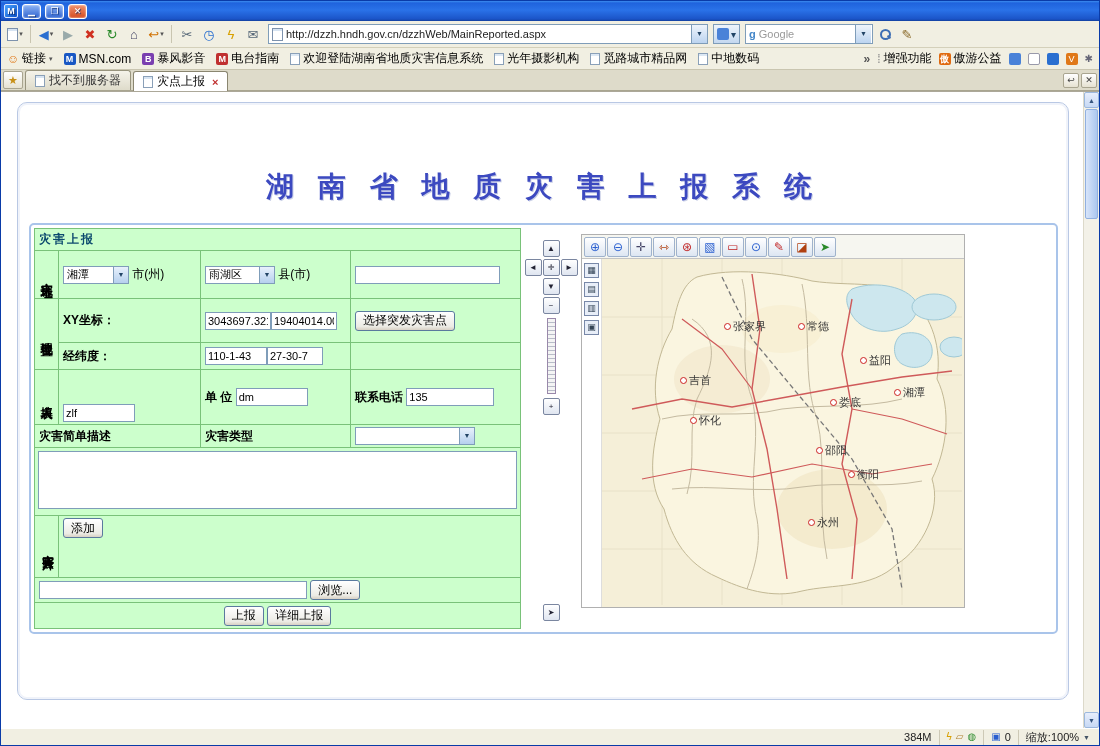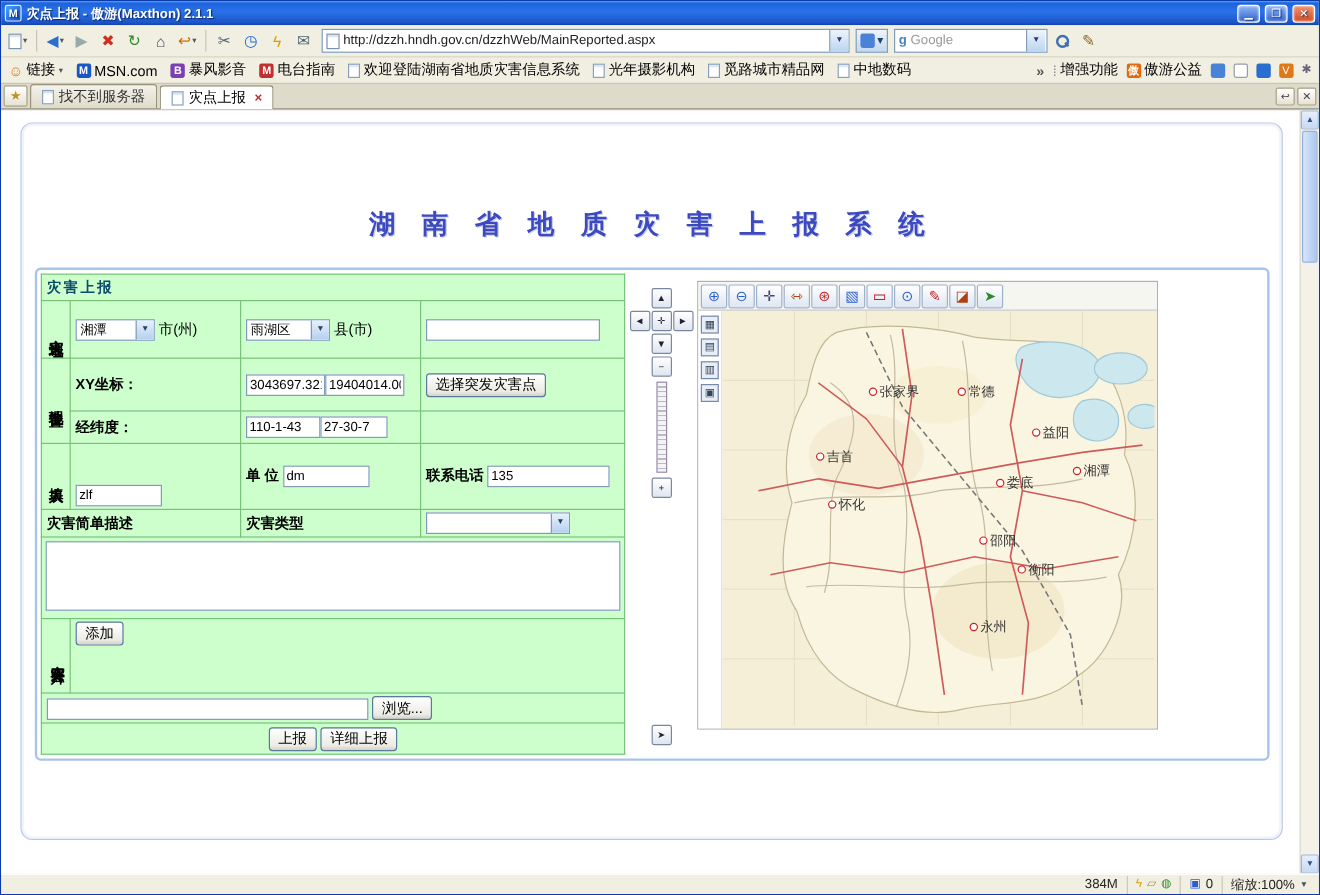--- a/index.html
+++ b/index.html
@@ -67,21 +67,21 @@
   
   .content{flex:1;display:flex;background:#fff;border-top:1px solid #aca899;min-height:0}
   .viewport{flex:1;overflow:hidden;padding:10px 14px 0 16px;background:#fff}
   .vscroll{flex:0 0 16px;background:#f3f1e8;border-left:1px solid #dcd9ca;display:flex;flex-direction:column}
   .scroll-arrow{height:16px;background:linear-gradient(#e7eefc,#c7d9f4);border:1px solid #9cb8dd;border-radius:2px;color:#35557f;font-size:7px;display:flex;align-items:center;justify-content:center}
   .scroll-thumb{height:110px;margin:1px;background:linear-gradient(90deg,#d8e5fa,#abc7ef);border:1px solid #90b0e0;border-radius:2px}
   .scroll-track{flex:1}
 
   
   .page-frame{height:598px;border:1px solid #b9c8e4;border-radius:10px;background:#fff;padding-top:62px;box-shadow:0 0 0 2px #f0f3fa inset}
-  .page-title{text-align:center;color:#3c49c0;font-size:22px;font-weight:bold;letter-spacing:8px;height:44px;line-height:44px;text-shadow:1px 1px 0 #c9cfe6}
+  .page-title{text-align:center;color:#3c49c0;font-size:28px;font-weight:bold;letter-spacing:8px;height:44px;line-height:44px;text-shadow:1px 1px 0 #c9cfe6}
   .report-panel{margin:14px 10px 0 11px;border:2px solid #a9c4ea;border-radius:5px;min-height:400px;display:flex;align-items:flex-start;background:#fff;padding:3px}
 
   
   table.report{border-collapse:collapse;width:487px;background:#ccffcc;table-layout:fixed}
   table.report td{border:1px solid #79c279;padding:2px 4px;vertical-align:middle;font-size:12px}
   .form-header{color:#0c4a6e;font-weight:bold;font-size:14px;letter-spacing:2px;height:22px}
   .vlabel{width:24px;writing-mode:vertical-rl;text-orientation:upright;font-weight:bold;text-align:center;padding:2px 1px;letter-spacing:1px;line-height:1.05}
   .blabel{font-weight:bold}
   input.xp{height:18px;border:1px solid #7f9db9;font-size:11px;padding:0 2px;font-family:inherit;background:#fff}
   .sel{display:inline-flex;height:18px;border:1px solid #7f9db9;background:#fff;align-items:center;vertical-align:middle}
@@ -120,21 +120,20 @@
   .sb-ic{font-size:10px;line-height:12px}
   .sb-doc{width:9px;height:11px;background:#fff;border:1px solid #5a7a9e;box-shadow:inset 0 2px 0 #cfe0f2;display:inline-block}
 </style>
 </head>
 <body>
 
 <div id="app">
 
   <div class="titlebar">
     <span class="app-icon">M</span>
-    <span class="title">灾点上报 - 傲游(Maxthon) 2.1.1</span>
     <span class="win-btn">▁</span>
     <span class="win-btn">❐</span>
     <span class="win-btn close">✕</span>
   </div>
 
 
   <div class="toolbar">
     <span class="tbtn">
         <span class="ic-page"></span>
         <span class="carat">▾</span>
@@ -296,21 +295,21 @@
               <td class="vlabel">填表人</td>
               <td>
                 <input class="xp" style="width: 72px; margin-top: 32px;" value="zlf">
               </td>
               <td>
                 <span class="blabel">单  位</span>
                 <input class="xp" style="width: 72px;" value="dm">
               </td>
               <td>
                 <span class="blabel">联系电话</span>
-                <input class="xp" style="width: 102px;" value="135">
+                <input class="xp" style="width: 88px;" value="135">
               </td>
             </tr>
             <tr style="height:22px">
               <td colspan="2" class="blabel">灾害简单描述</td>
               <td class="blabel">灾害类型</td>
               <td>
                 <span class="sel" style="width:120px">
                   <span class="val"></span>
                   <span class="sarrow">▼</span>
                 </span>

